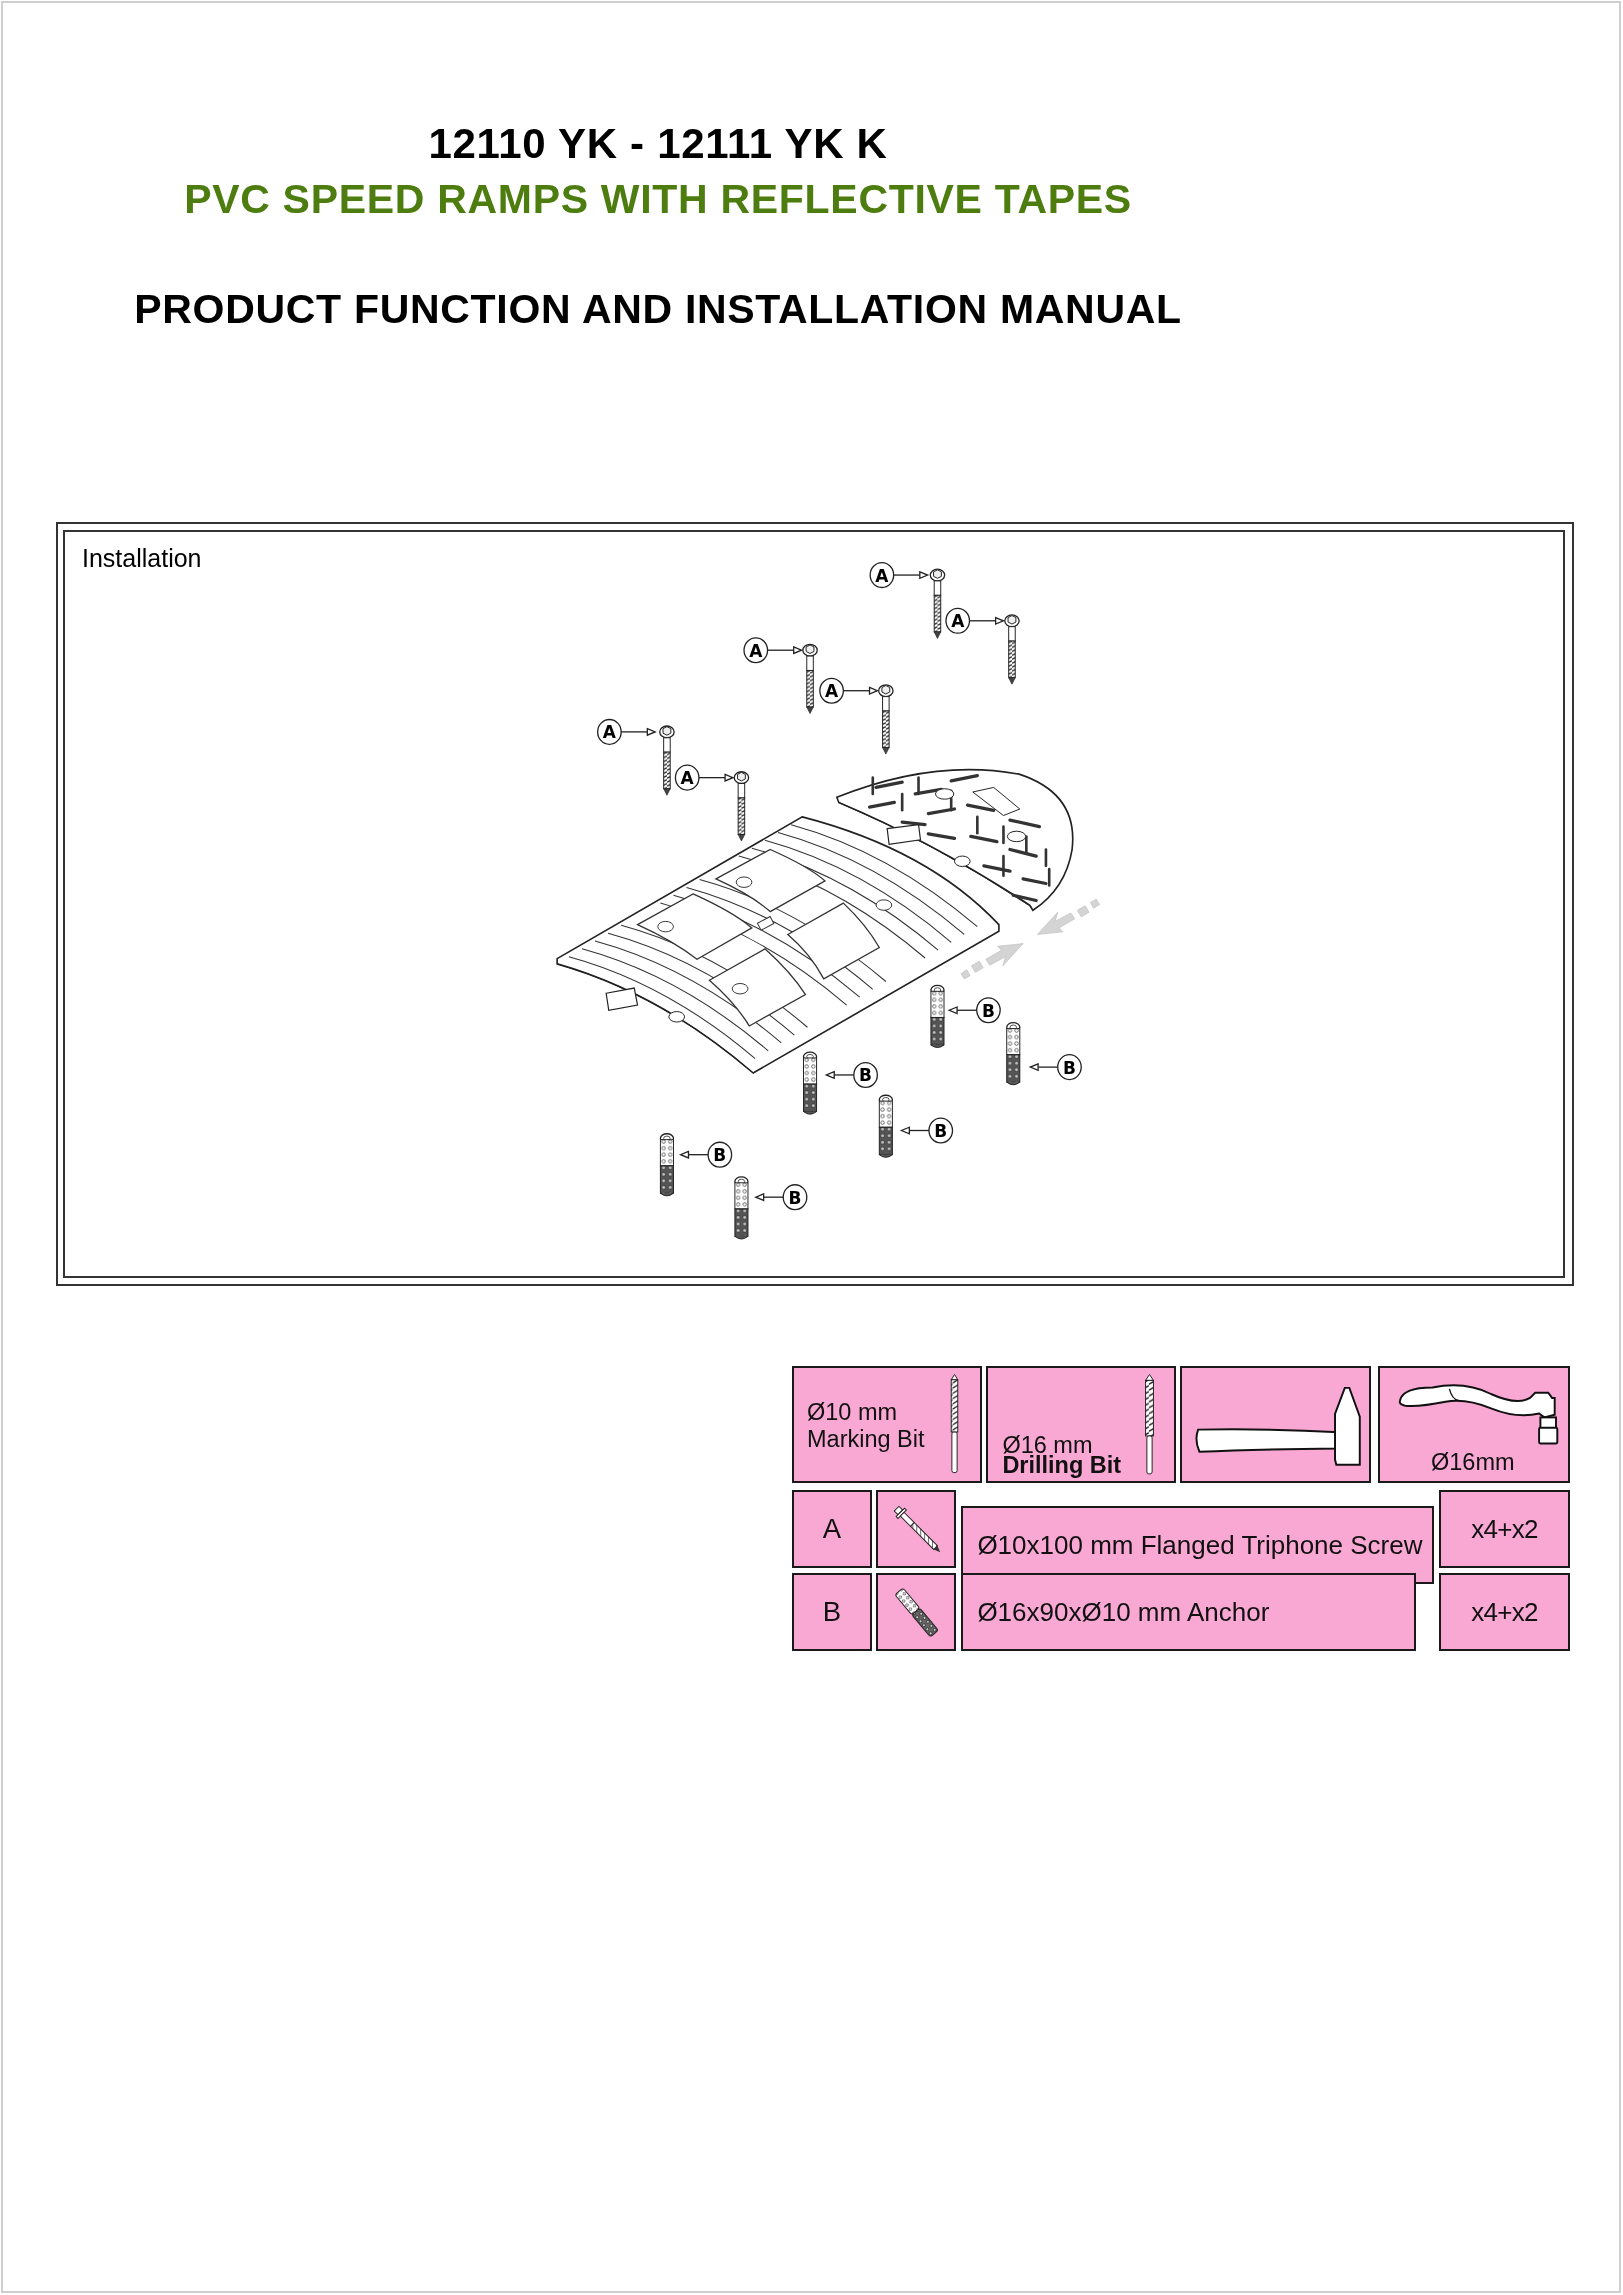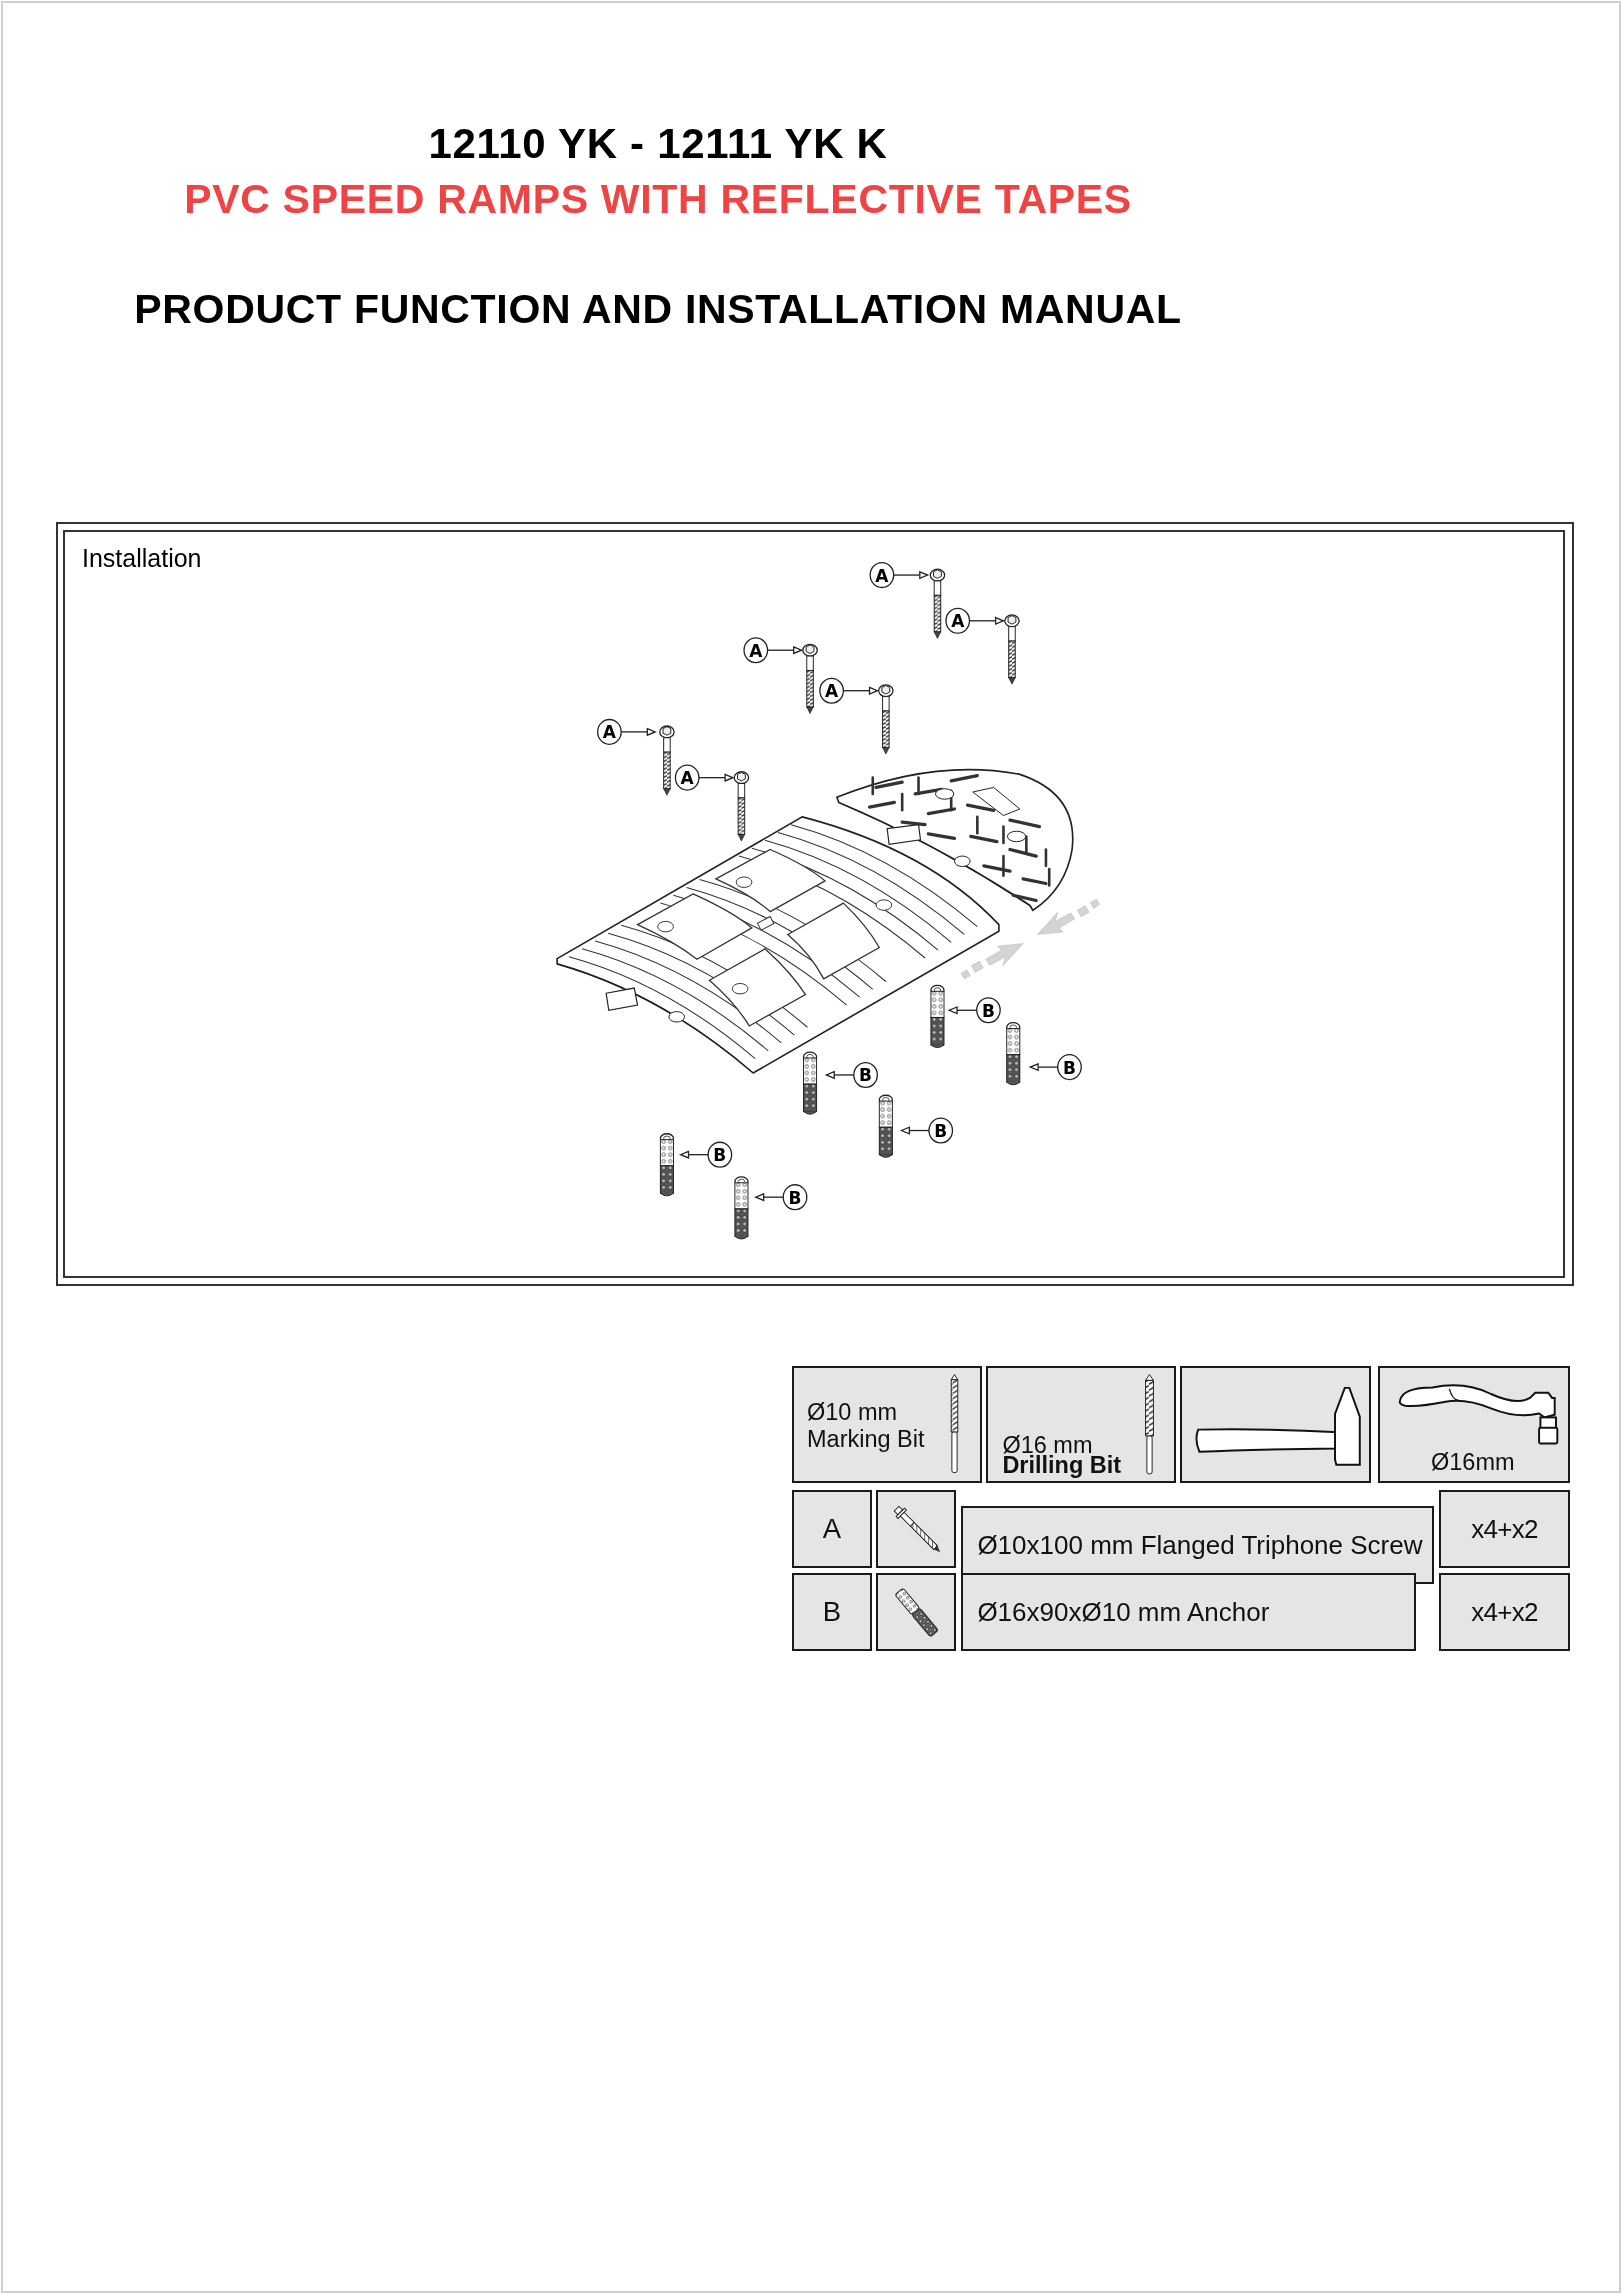--- a/index.html
+++ b/index.html
@@ -3,31 +3,31 @@
 <meta charset="utf-8">
 <style>
   html, body { margin: 0; padding: 0; background: #ffffff; }
   body { width: 1624px; height: 2295px; position: relative; overflow: hidden;
          font-family: "Liberation Sans", sans-serif; color: #000; }
   .page-border { position: absolute; left: 0.7px; top: 0.7px; width: 1620px; height: 2292px;
                  border: 2px solid #cfcfcf; box-sizing: border-box; }
   .title { position: absolute; left: 0; width: 1316px; text-align: center; font-weight: bold;
            white-space: nowrap; font-family: "Liberation Sans", sans-serif; }
   .t1 { top: 120px; font-size: 42px; color: #000; transform: scaleX(1.0); letter-spacing: 0.7px; }
-  .t2 { top: 176px; font-size: 41px; color: #ef4444; letter-spacing: 0.7px; }
+  .t2 { top: 176px; font-size: 41px; color: #4d7c0f; letter-spacing: 0.7px; }
   .t3 { top: 286px; font-size: 41px; color: #000; letter-spacing: 0.7px; }
 
   .frame-outer { position: absolute; left: 56px; top: 522px; width: 1518px; height: 764px;
                  border: 2px solid #333; box-sizing: border-box; }
   .frame-inner { position: absolute; left: 63px; top: 530px; width: 1502px; height: 748px;
                  border: 2px solid #333; box-sizing: border-box; }
   .frame-label { position: absolute; left: 82px; top: 544px; font-size: 25px; color: #000; }
   .illus { position: absolute; left: 0; top: 0; width: 1624px; height: 2295px; pointer-events: none; }
 
-  .cell { position: absolute; border: 2px solid #1a1a1a; box-sizing: border-box; background: #e5e5e5; }
+  .cell { position: absolute; border: 2px solid #1a1a1a; box-sizing: border-box; background: #f9a8d4; }
   .tool-text { position: absolute; font-size: 23.5px; line-height: 26px; color: #111; white-space: nowrap; }
   .letter { position: absolute; left: 0; right: 0; top: 0; bottom: 0; display: flex;
             align-items: center; justify-content: center; font-size: 27.5px; color: #111; }
   .desc { position: absolute; left: 14.4px; top: 0; bottom: 0; display: flex; align-items: center;
           font-size: 26px; color: #111; white-space: nowrap; }
   .qty { position: absolute; left: 0; right: 0; top: 0; bottom: 0; display: flex; align-items: center;
          justify-content: center; font-size: 26px; color: #111; white-space: nowrap; letter-spacing: -0.7px; }
   .callout { font-family: "DejaVu Sans", sans-serif; font-weight: bold; }
 </style>
 </head>

